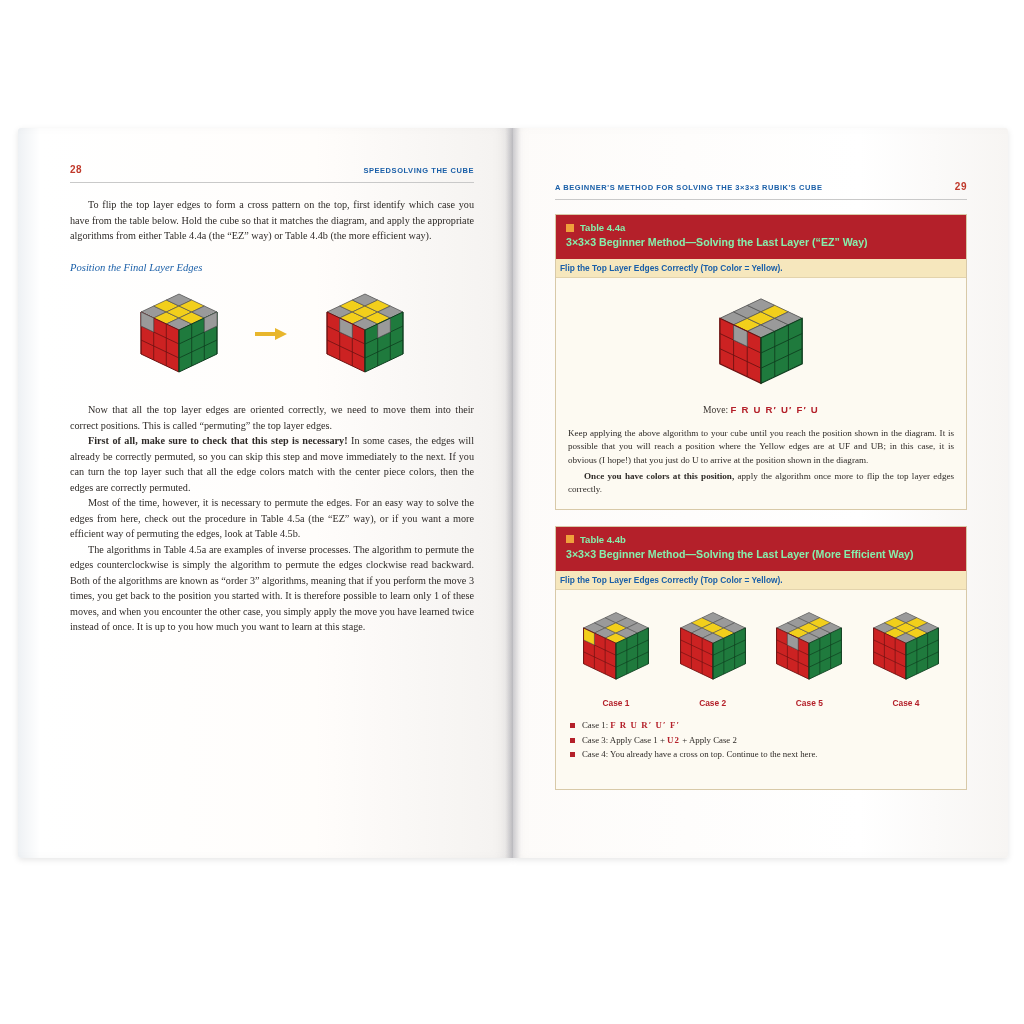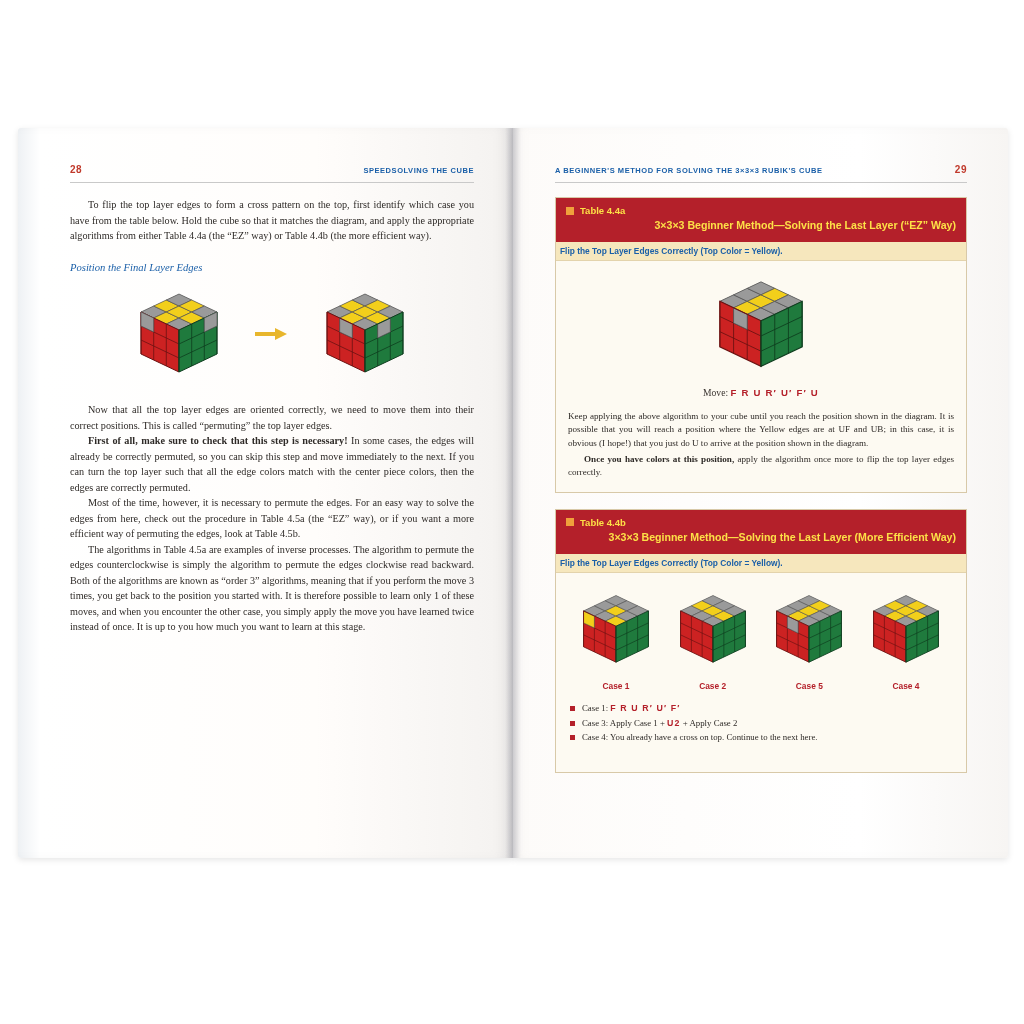--- a/index.html
+++ b/index.html
@@ -52,21 +52,21 @@
   .gutter {
     position: absolute;
     left: 487px;
     top: 0;
     width: 16px;
     height: 730px;
     background: linear-gradient(to right, rgba(160,160,170,0.0), rgba(150,150,160,0.35), rgba(255,255,255,0.0));
     pointer-events: none;
   }
   .page-inner-left { position: absolute; left: 52px; top: 36px; width: 404px; }
-  .page-inner-right { position: absolute; left: 42px; top: 36px; width: 412px; }
+  .page-inner-right { position: absolute; left: 42px; top: 53px; width: 412px; }
 
   
   .runhead {
     display: flex;
     align-items: baseline;
     font-family: "Liberation Sans", sans-serif;
     font-size: 7.5px;
     letter-spacing: 0.55px;
     color: #1a5fa8;
     font-weight: 700;
@@ -139,23 +139,22 @@
   }
 
   
   .tbl {
     border: 1px solid #d8c9a8;
     background: #fdfaf2;
     margin-bottom: 16px;
   }
   .tbl-head {
     background: #b4202a;
-    color: #fde047;
+    color: #86efac;
     padding: 7px 10px 9px 10px;
-    text-align: right;
   }
   .tbl-head .tnum {
     font-family: "Liberation Sans", sans-serif;
     font-size: 9.5px;
     font-weight: 700;
     display: flex;
     align-items: center;
     gap: 6px;
     margin-bottom: 3px;
   }
@@ -236,21 +235,21 @@
   }
   .bullets li::before {
     content: "";
     position: absolute;
     left: 0; top: 3px;
     width: 5px; height: 5px;
     background: #b4202a;
   }
   .alg {
     color: #b4202a;
-    font-family: Liberation Sans, sans-serif;
+    font-family: Liberation Serif, serif;
     font-weight: 700;
     letter-spacing: 1.1px;
   }
 
   
   .cube { display: inline-block; }
 </style>
 </head>
 <body>
 

